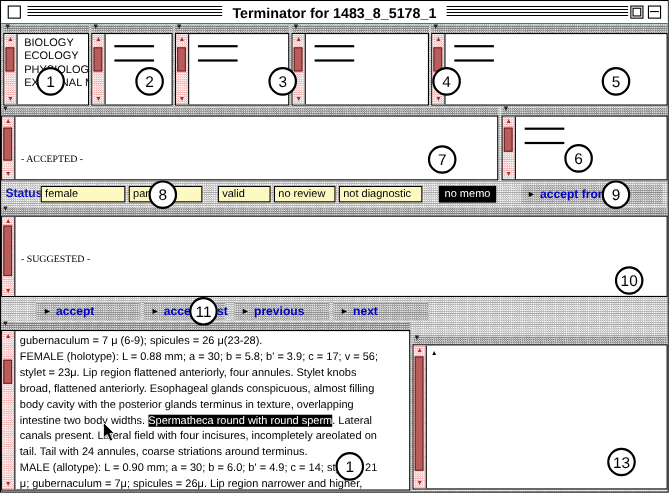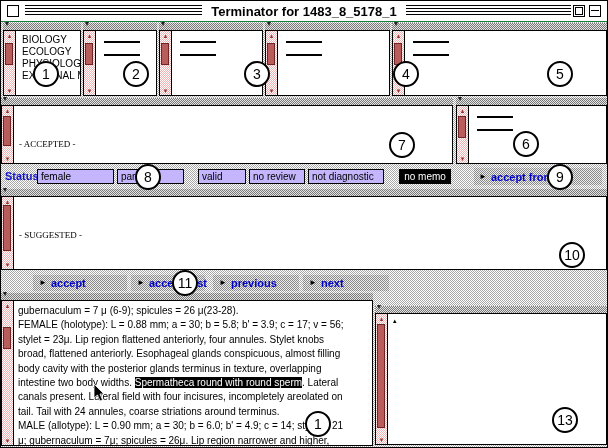--- a/index.html
+++ b/index.html
@@ -45,21 +45,21 @@
   .rule.r1{margin-top:10px;}
   .rule.r2{margin-top:11px;}
 
   
   .monopane{font-family:Liberation Serif, serif;font-size:9px;line-height:14px;padding-top:3px;white-space:pre;}
   .hdr{padding-left:5px;}
 
   
   .statusrow{position:absolute;left:0;top:167px;width:608px;height:20px;}
   .st-label{position:absolute;left:4px;top:2px;font-size:11px;font-weight:bold;color:#1111cc;}
-  .st-box{position:absolute;top:1px;height:15px;background:#c4b5fd;border:1px solid #000;box-sizing:border-box;
+  .st-box{position:absolute;top:1px;height:15px;background:#fef9c3;border:1px solid #000;box-sizing:border-box;
     font-size:10px;line-height:13px;padding:0 3px;white-space:nowrap;overflow:hidden;color:#000;}
   .st-box.inverted{background:#000;color:#fff;border-color:#000;text-align:center;}
   .st-link{position:absolute;top:0px;height:17px;display:flex;align-items:center;gap:4px;
     background:repeating-conic-gradient(#ececec 0% 25%, #8a8a8a 0% 50%);background-size:2px 2px;
     padding:0 5px;box-sizing:border-box;font-size:11px;font-weight:bold;color:#0000cc;white-space:nowrap;}
   .tri{color:#000;font-size:8px;line-height:8px;}
 
   
   .hbtn{position:absolute;top:274px;height:16px;display:flex;align-items:center;gap:4px;
     background:repeating-conic-gradient(#ececec 0% 25%, #8a8a8a 0% 50%);background-size:2px 2px;

